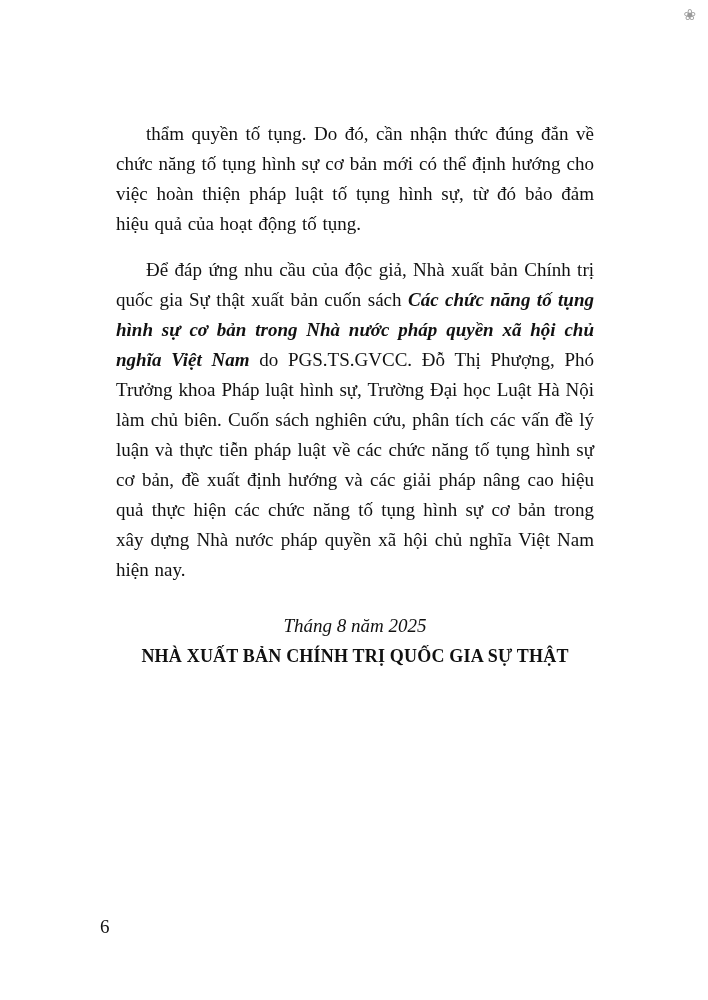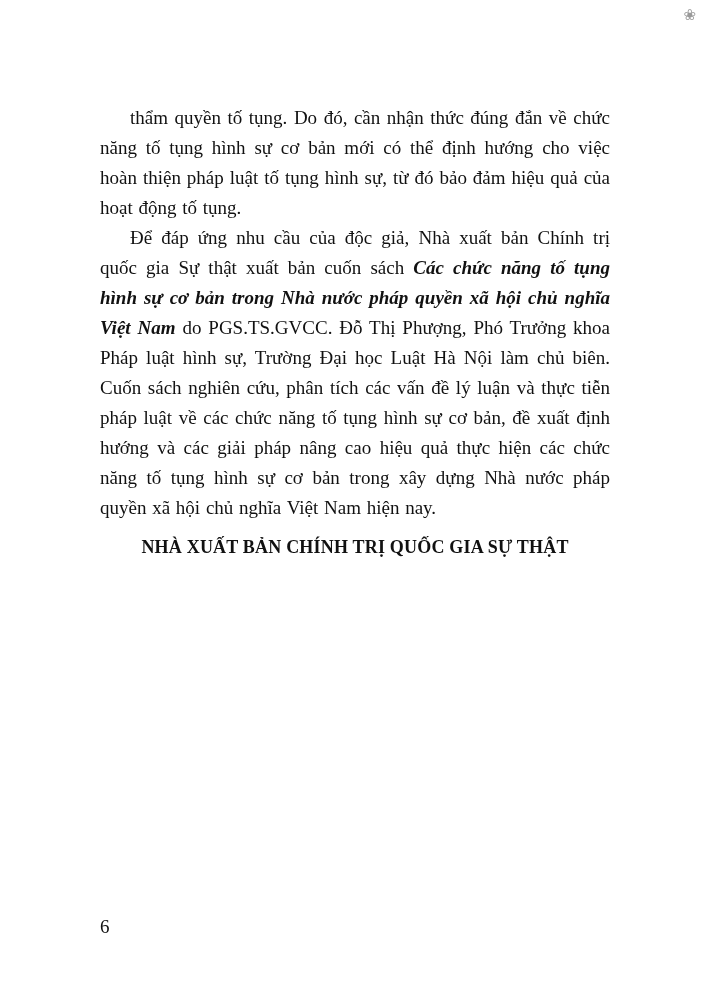--- a/index.html
+++ b/index.html
@@ -26,40 +26,40 @@
     line-height: 1;
     font-family: "DejaVu Sans", sans-serif;
   }
   .text-block {
     position: absolute;
     top: 103px;
     left: 100px;
     width: 510px;
   }
   .para {
-    margin: 0;
+    margin: 16px;
     font-size: 19px;
     line-height: 30px;
     text-align: justify;
     text-indent: 30px;
     word-spacing: 1px;
   }
   .book-title {
     font-weight: bold;
     font-style: italic;
   }
   .date-line {
     margin: 26px 0 0 0;
     font-size: 19px;
     line-height: 30px;
     text-align: center;
     font-style: italic;
   }
   .publisher-line {
-    margin: 9px;
+    margin: 0;
     font-size: 18px;
     line-height: 30px;
     text-align: center;
     font-weight: bold;
     letter-spacing: 0.2px;
   }
   .page-number {
     position: absolute;
     left: 100px;
     top: 916px;
@@ -74,20 +74,21 @@
 
   <div class="ornament">❀</div>
 
   <div class="text-block">
 
     <p class="para">thẩm quyền tố tụng. Do đó, cần nhận thức đúng đắn về chức năng tố tụng hình sự cơ bản mới có thể định hướng cho việc hoàn thiện pháp luật tố tụng hình sự, từ đó bảo đảm hiệu quả của hoạt động tố tụng.</p>
 
     <p class="para"><span>Để đáp ứng nhu cầu của độc giả, Nhà xuất bản Chính trị quốc gia Sự thật xuất bản cuốn sách </span><span class="book-title">Các chức năng tố tụng hình sự cơ bản trong Nhà nước pháp quyền xã hội chủ nghĩa Việt Nam</span><span> do PGS.TS.GVCC. Đỗ Thị Phượng, Phó Trưởng khoa Pháp luật hình sự, Trường Đại học Luật Hà Nội làm chủ biên. Cuốn sách nghiên cứu, phân tích các vấn đề lý luận và thực tiễn pháp luật về các chức năng tố tụng hình sự cơ bản, đề xuất định hướng và các giải pháp nâng cao hiệu quả thực hiện các chức năng tố tụng hình sự cơ bản trong xây dựng Nhà nước pháp quyền xã hội chủ nghĩa Việt Nam hiện nay.</span></p>
 
 
+    <p class="date-line">Tháng 8 năm 2025</p>
 
     <p class="publisher-line">NHÀ XUẤT BẢN CHÍNH TRỊ QUỐC GIA SỰ THẬT</p>
 
   </div>
 
   <div class="page-number">6</div>
 
 </div>
 
 </body></html>

